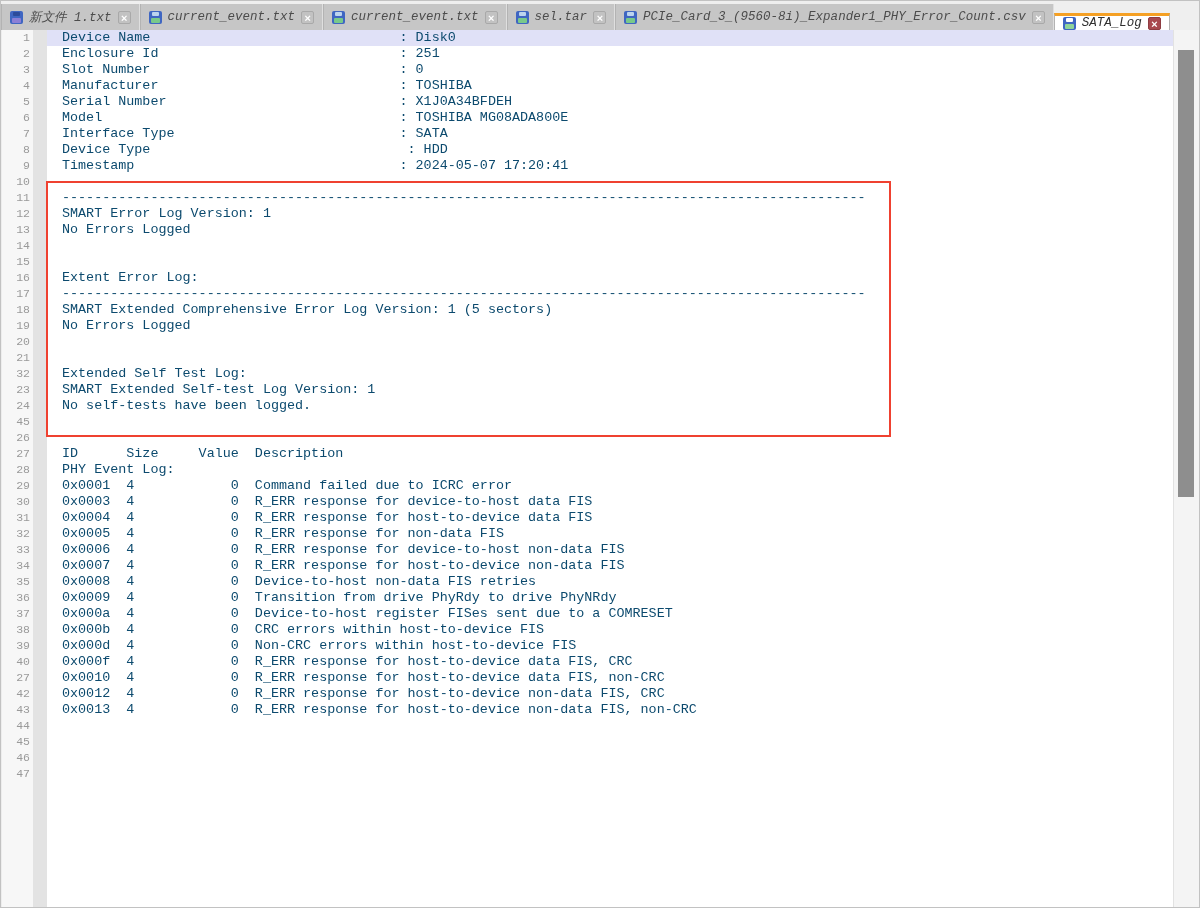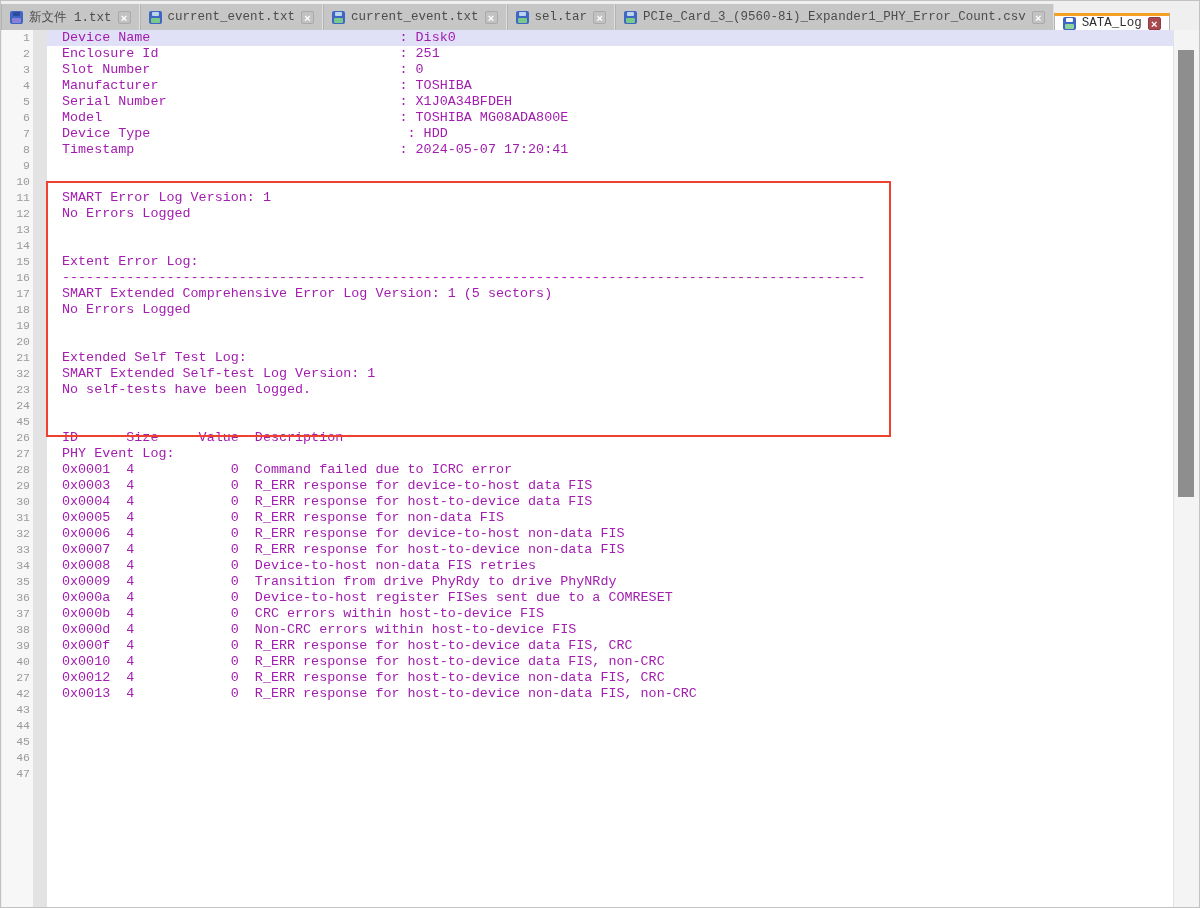--- a/index.html
+++ b/index.html
@@ -7,21 +7,21 @@
     width:1200px;height:908px;overflow:hidden;background:#e8e8e8;
     font-family:"Liberation Mono","DejaVu Sans Mono",monospace;
   }
   .window{
     position:absolute;left:0;top:0;width:1200px;height:908px;
     box-sizing:border-box;border:1px solid #c2c2c2;background:#ffffff;
   }
   
   .tabbar{
     position:absolute;left:0;top:0;right:0;height:29px;
-    background:#efefef;display:flex;align-items:stretch;overflow:hidden;
+    background:#efefef;display:flex;align-items:stretch;overflow:hidden;font-style:italic;
   }
   .tab{
     display:flex;align-items:center;gap:6px;padding:0 8px;
     background:#c6c6c6;border-right:1px solid #dfdfdf;border-left:1px solid #b3b3b3;
     margin-top:3px;font-size:12.5px;color:#4c4c4c;white-space:nowrap;cursor:default;
     box-sizing:border-box;
   }
   .tab.active{
     background:#ffffff;border-top:3px solid #f5a024;margin-top:12px;color:#303030;
     border-left:1px solid #b3b3b3;border-right:1px solid #b3b3b3;
@@ -38,21 +38,21 @@
   
   .editor{position:absolute;left:0;top:29px;right:0;bottom:0;background:#ffffff;overflow:hidden;}
   .gutter{
     position:absolute;left:0;top:0;width:32px;bottom:0;background:#f7f7f7;
     text-align:right;color:#9a9a9a;font-size:11.5px;border-left:1px solid #ededed;
   }
   .ln{height:16px;line-height:16px;padding-right:4px;}
   .fold{position:absolute;left:32px;top:0;width:14px;bottom:0;background:#e3e3e3;}
   .text{position:absolute;left:46px;top:0;right:26px;bottom:0;overflow:hidden;background:#ffffff;}
   .row{
-    height:16px;line-height:16px;white-space:pre;font-size:13.4px;color:#a21caf;
+    height:16px;line-height:16px;white-space:pre;font-size:13.4px;color:#0c4a6e;
     padding-left:15px;letter-spacing:0;
   }
   .row.cur{background:#e0e1f7;}
   
   .scroll{
     position:absolute;right:0;top:0;width:26px;bottom:0;background:#f4f4f4;
     border-left:1px solid #e2e2e2;box-sizing:border-box;
   }
   .thumb{position:absolute;left:4px;top:20px;width:16px;height:447px;background:#8e8e8e;}
   
@@ -168,20 +168,21 @@
         <div class="ln">47</div>
       </div>
     <div class="fold"></div>
     <div class="text">
         <div class="row cur">Device Name                               : Disk0</div>
         <div class="row">Enclosure Id                              : 251</div>
         <div class="row">Slot Number                               : 0</div>
         <div class="row">Manufacturer                              : TOSHIBA</div>
         <div class="row">Serial Number                             : X1J0A34BFDEH</div>
         <div class="row">Model                                     : TOSHIBA MG08ADA800E</div>
+        <div class="row">Interface Type                            : SATA</div>
         <div class="row">Device Type                                : HDD</div>
         <div class="row">Timestamp                                 : 2024-05-07 17:20:41</div>
         <div class="row"></div>
         <div class="row">----------------------------------------------------------------------------------------------------</div>
         <div class="row">SMART Error Log Version: 1</div>
         <div class="row">No Errors Logged</div>
         <div class="row"></div>
         <div class="row"></div>
         <div class="row">Extent Error Log:</div>
         <div class="row">----------------------------------------------------------------------------------------------------</div>

